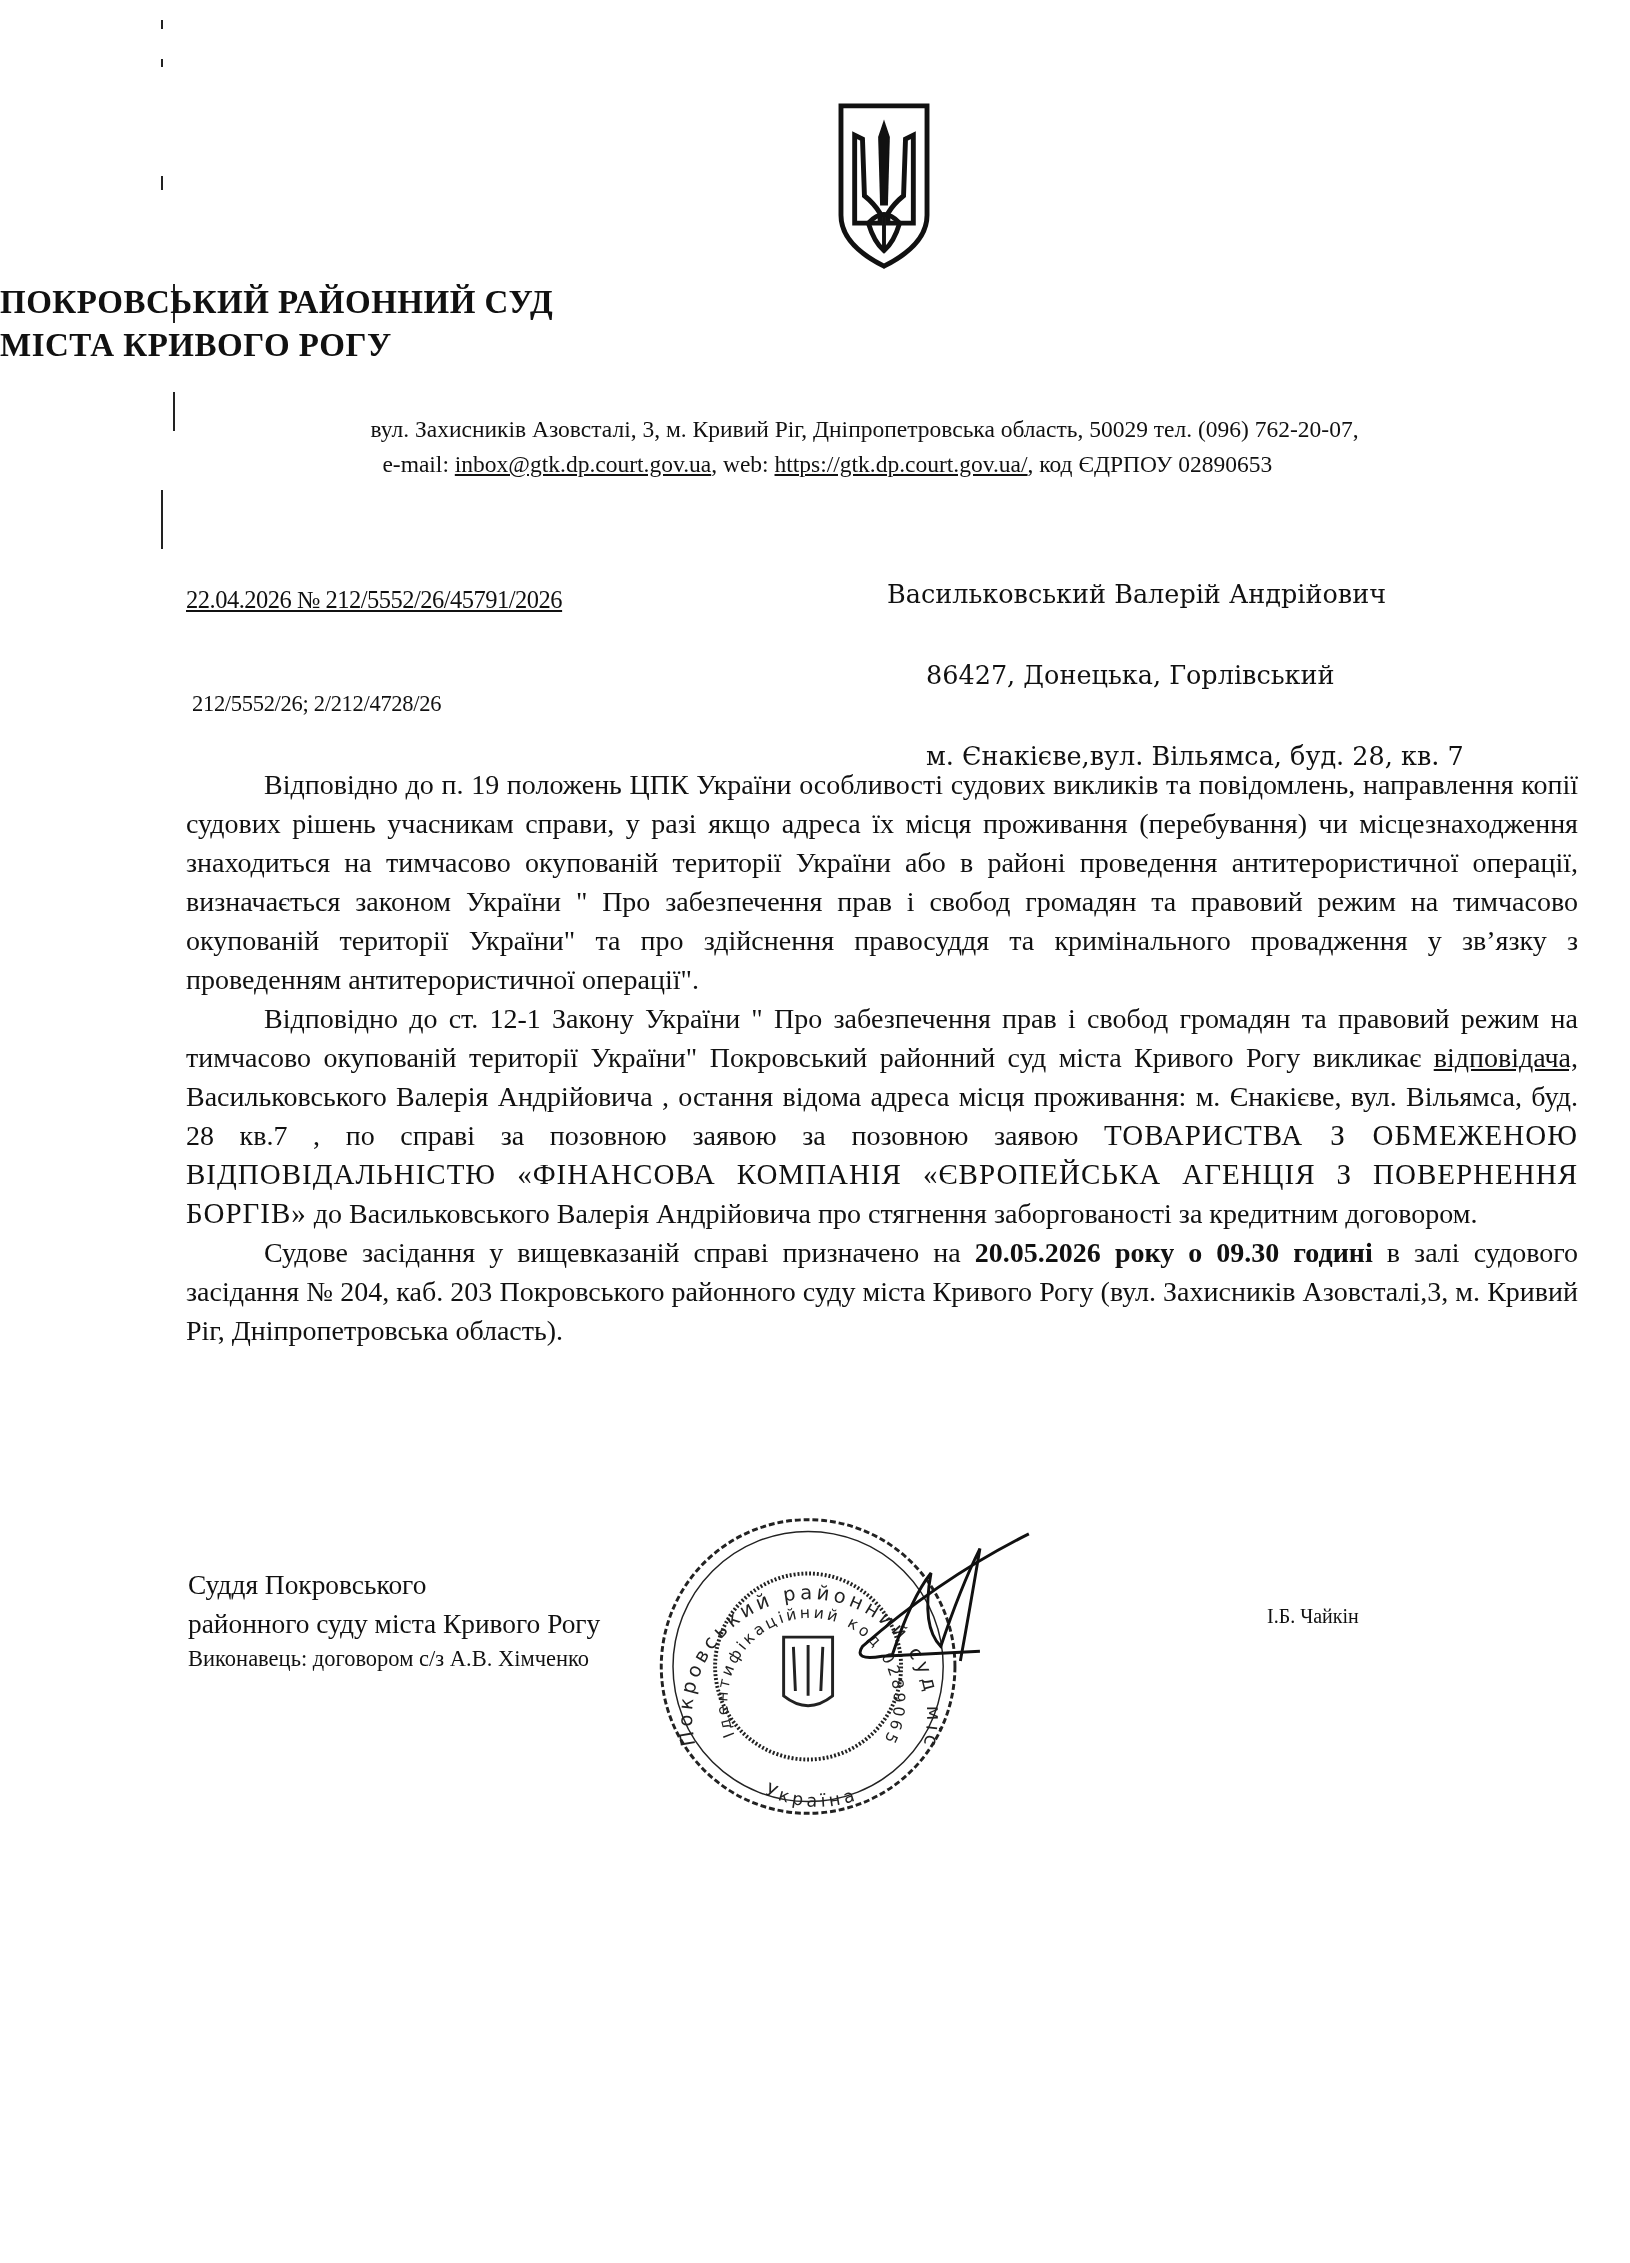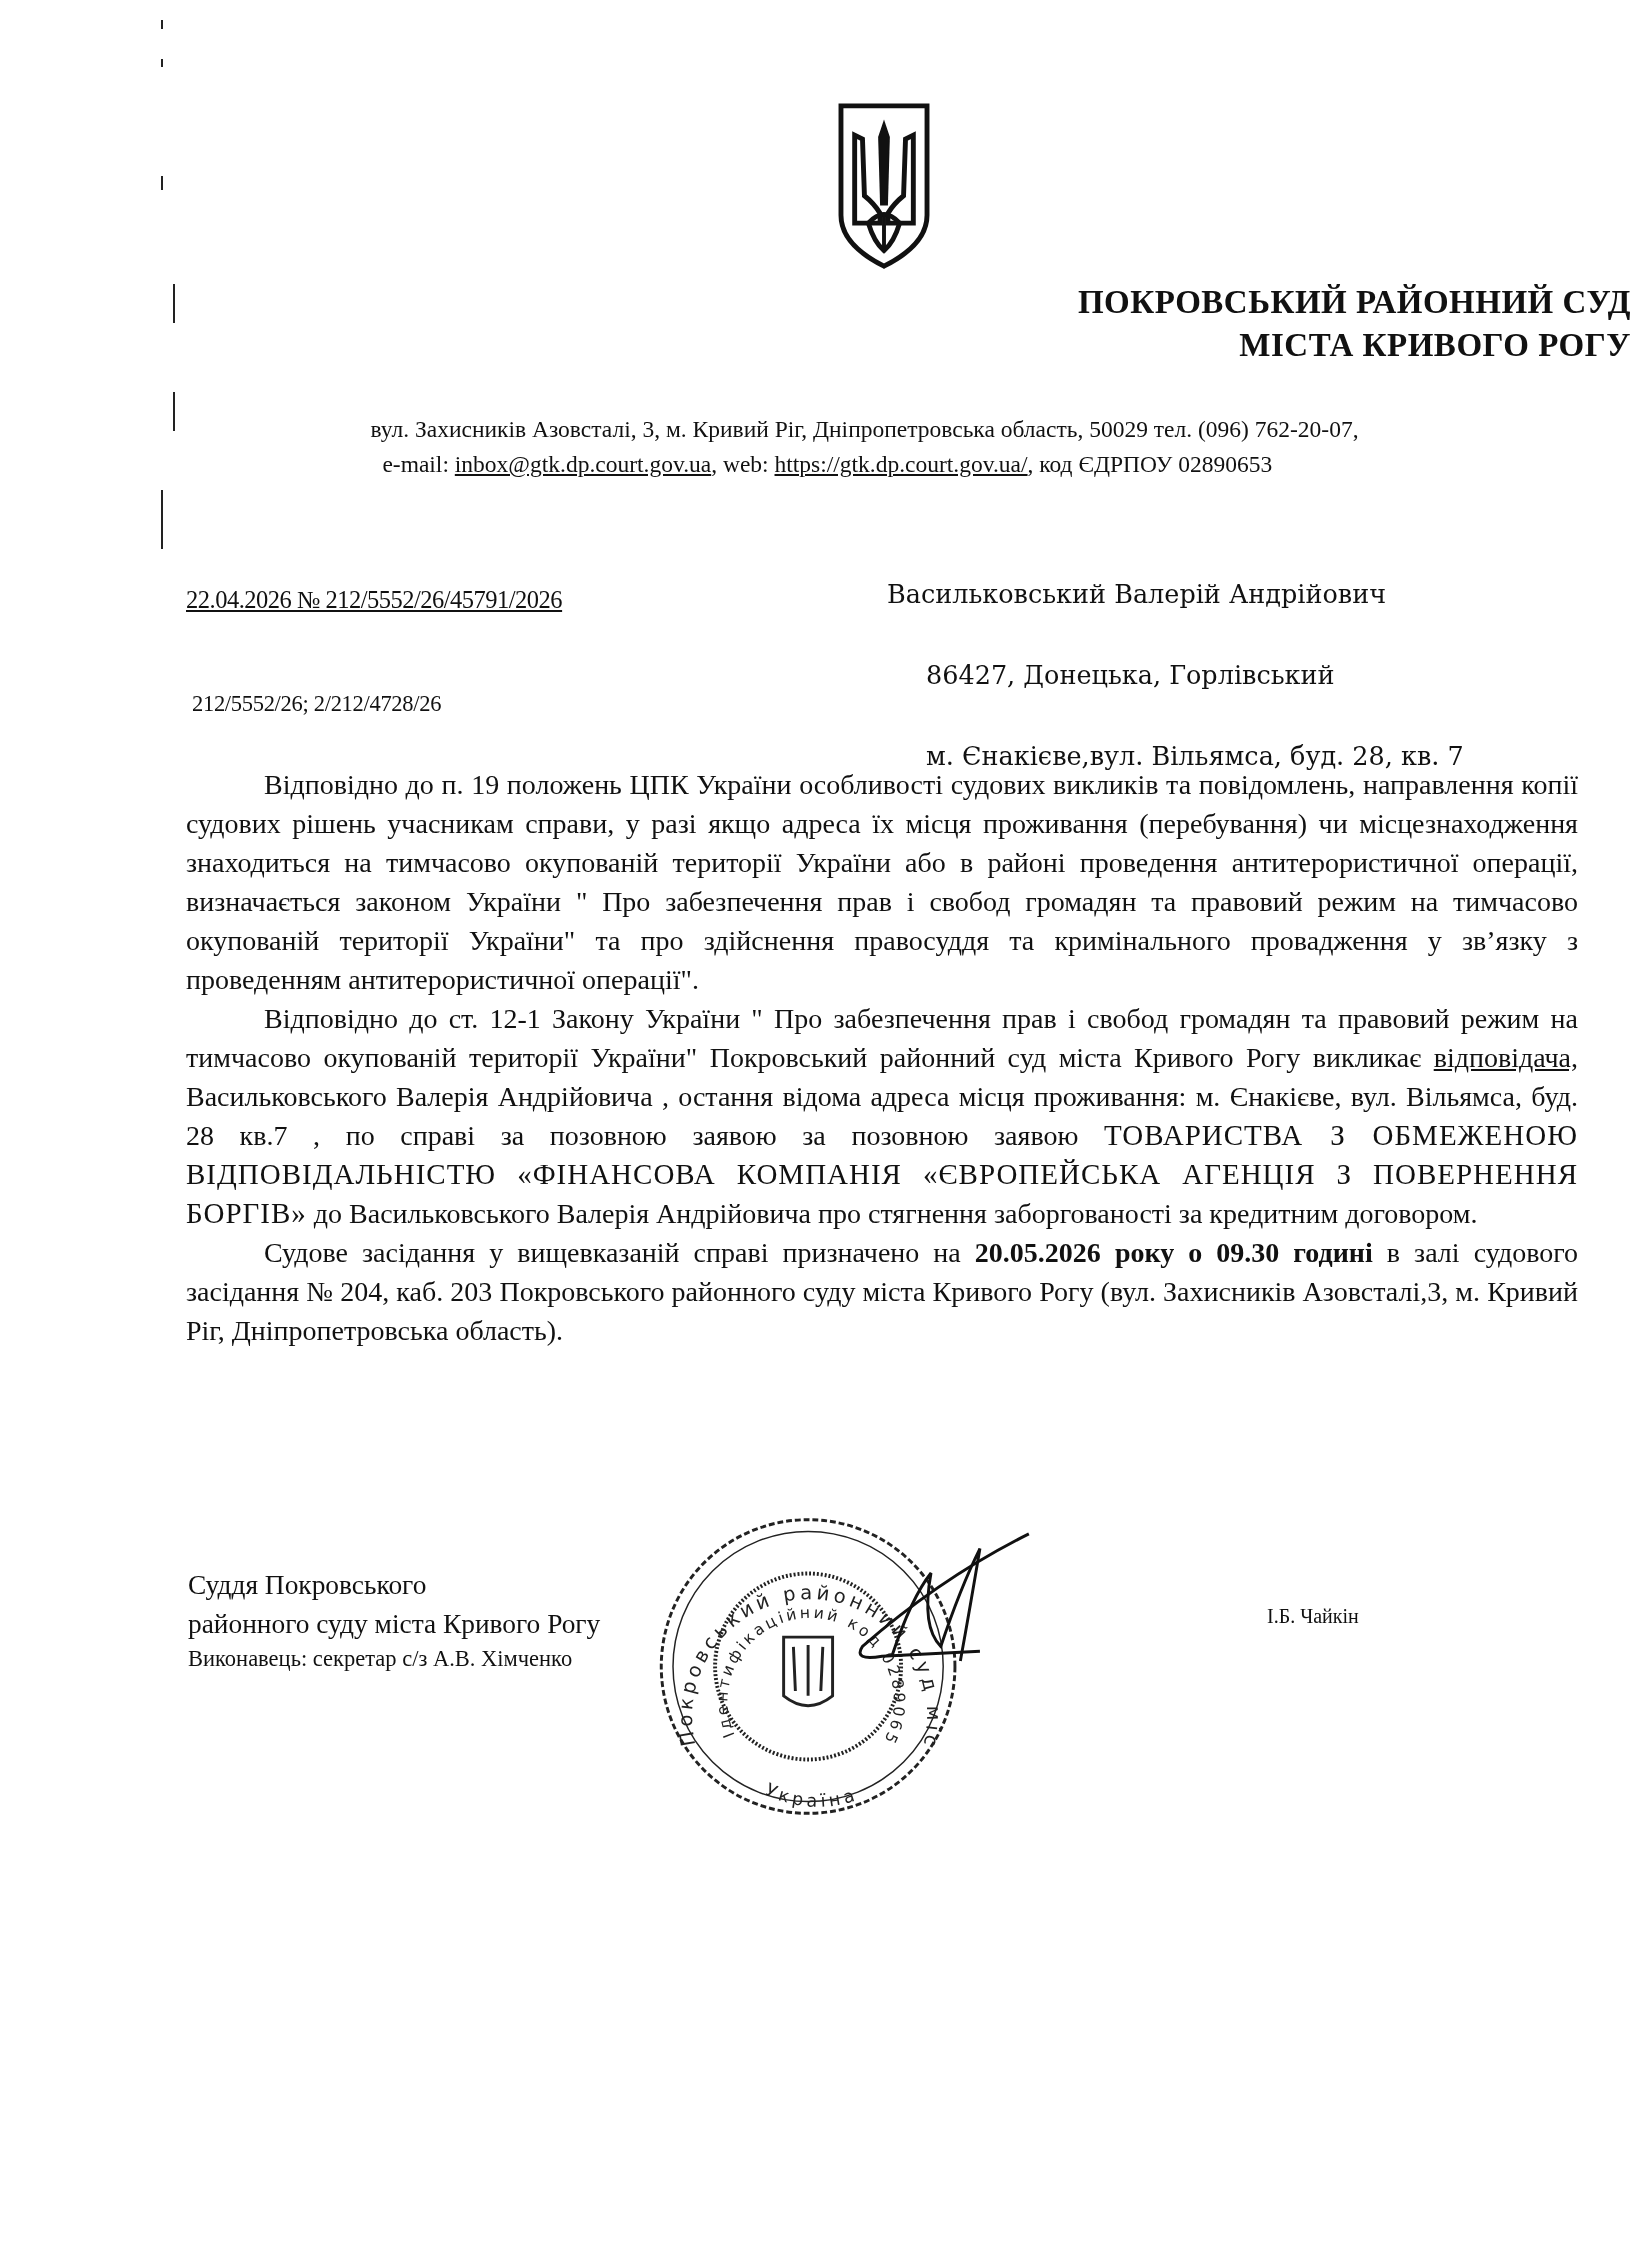--- a/index.html
+++ b/index.html
@@ -1,20 +1,20 @@
 <!DOCTYPE html>
 <html><head>
 <meta charset="utf-8">
 <style>
   html, body { margin: 0; padding: 0; background: #ffffff; }
   body { width: 1631px; height: 2263px; position: relative; overflow: hidden;
          font-family: "Liberation Serif", "DejaVu Serif", serif; color: #111; }
   .abs { position: absolute; }
   .emblem { left: 835px; top: 98px; width: 98px; height: 176px; }
-  .court-name { left: 0; width: 1631px; text-align: right; font-weight: bold;
+  .court-name { left: 0; width: 1631px; text-align: left; font-weight: bold;
                 font-size: 33px; letter-spacing: 0.5px; line-height: 45px; }
   .court-name.l1 { top: 280px; }
   .court-name.l2 { top: 323px; }
   .contacts { left: 0; width: 1631px; text-align: center; font-size: 23.5px; line-height: 35px; }
   .contacts.l1 { top: 412px; left: 49px; }
   .contacts.l2 { top: 447px; left: 11.8px; }
   .contacts u { text-decoration: underline; }
   .outnum { left: 186px; top: 586px; font-size: 24.5px; text-decoration: underline; letter-spacing: -0.5px; }
   .addressee { left: 887px; top: 576px; font-family: "DejaVu Serif", serif; font-size: 25.5px; line-height: 37px; }
   .addressee .indent { padding-left: 39px; display: block; margin-top: 44px; }
@@ -70,21 +70,21 @@
 
 <div class="abs body-text">
   <p>Відповідно до п. 19 положень ЦПК України особливості судових викликів та повідомлень, направлення копії судових рішень  учасникам справи, у разі якщо адреса їх місця проживання (перебування) чи місцезнаходження знаходиться на тимчасово окупованій території України або в районі проведення антитерористичної операції, визначається законом України " Про забезпечення прав і свобод громадян та правовий режим на тимчасово окупованій території України" та про здійснення правосуддя та кримінального провадження у зв’язку з проведенням антитерористичної операції".</p>
   <p><span>Відповідно до ст. 12-1 Закону України " Про забезпечення прав і свобод громадян та правовий режим на тимчасово окупованій території України" Покровський районний суд міста Кривого Рогу викликає </span><u>відповідача,</u><span> Васильковського Валерія Андрійовича , остання відома адреса місця проживання: м. Єнакієве, вул. Вільямса, буд. 28 кв.7 , по справі за позовною заявою за позовною заявою </span><span class="caps">ТОВАРИСТВА З ОБМЕЖЕНОЮ ВІДПОВІДАЛЬНІСТЮ «ФІНАНСОВА КОМПАНІЯ «ЄВРОПЕЙСЬКА АГЕНЦІЯ З ПОВЕРНЕННЯ БОРГІВ»</span><span> до Васильковського Валерія Андрійовича про стягнення заборгованості за кредитним договором.</span></p>
   <p><span>Судове засідання у вищевказаній справі призначено на </span><b>20.05.2026 року о 09.30 годині</b><span> в залі судового засідання № 204, каб. 203 Покровського районного суду міста Кривого Рогу (вул. Захисників Азовсталі,3, м. Кривий Ріг, Дніпропетровська область).</span></p>
 </div>
 
 <div class="abs signature-block">
   <span>Суддя Покровського</span><br>
   <span>районного суду міста Кривого Рогу</span>
-  <span class="executor">Виконавець: секретар с/з А.В. Хімченко</span>
+  <span class="executor">Виконавець: договором с/з А.В. Хімченко</span>
 </div>
 <div class="abs judge-name">І.Б. Чайкін</div>
 
 <svg class="abs stamp" viewBox="0 0 380 340">
   <defs>
     <path id="outerArc" d="M70 250 A120 120 0 1 1 300 260"></path>
     <path id="innerArc" d="M110 240 A85 85 0 1 1 260 250"></path>
     <path id="bottomArc" d="M140 300 A120 120 0 0 0 250 300"></path>
   </defs>
   <circle cx="185" cy="170" r="150" fill="none" stroke="#222" stroke-width="3" stroke-dasharray="6 3"></circle>

